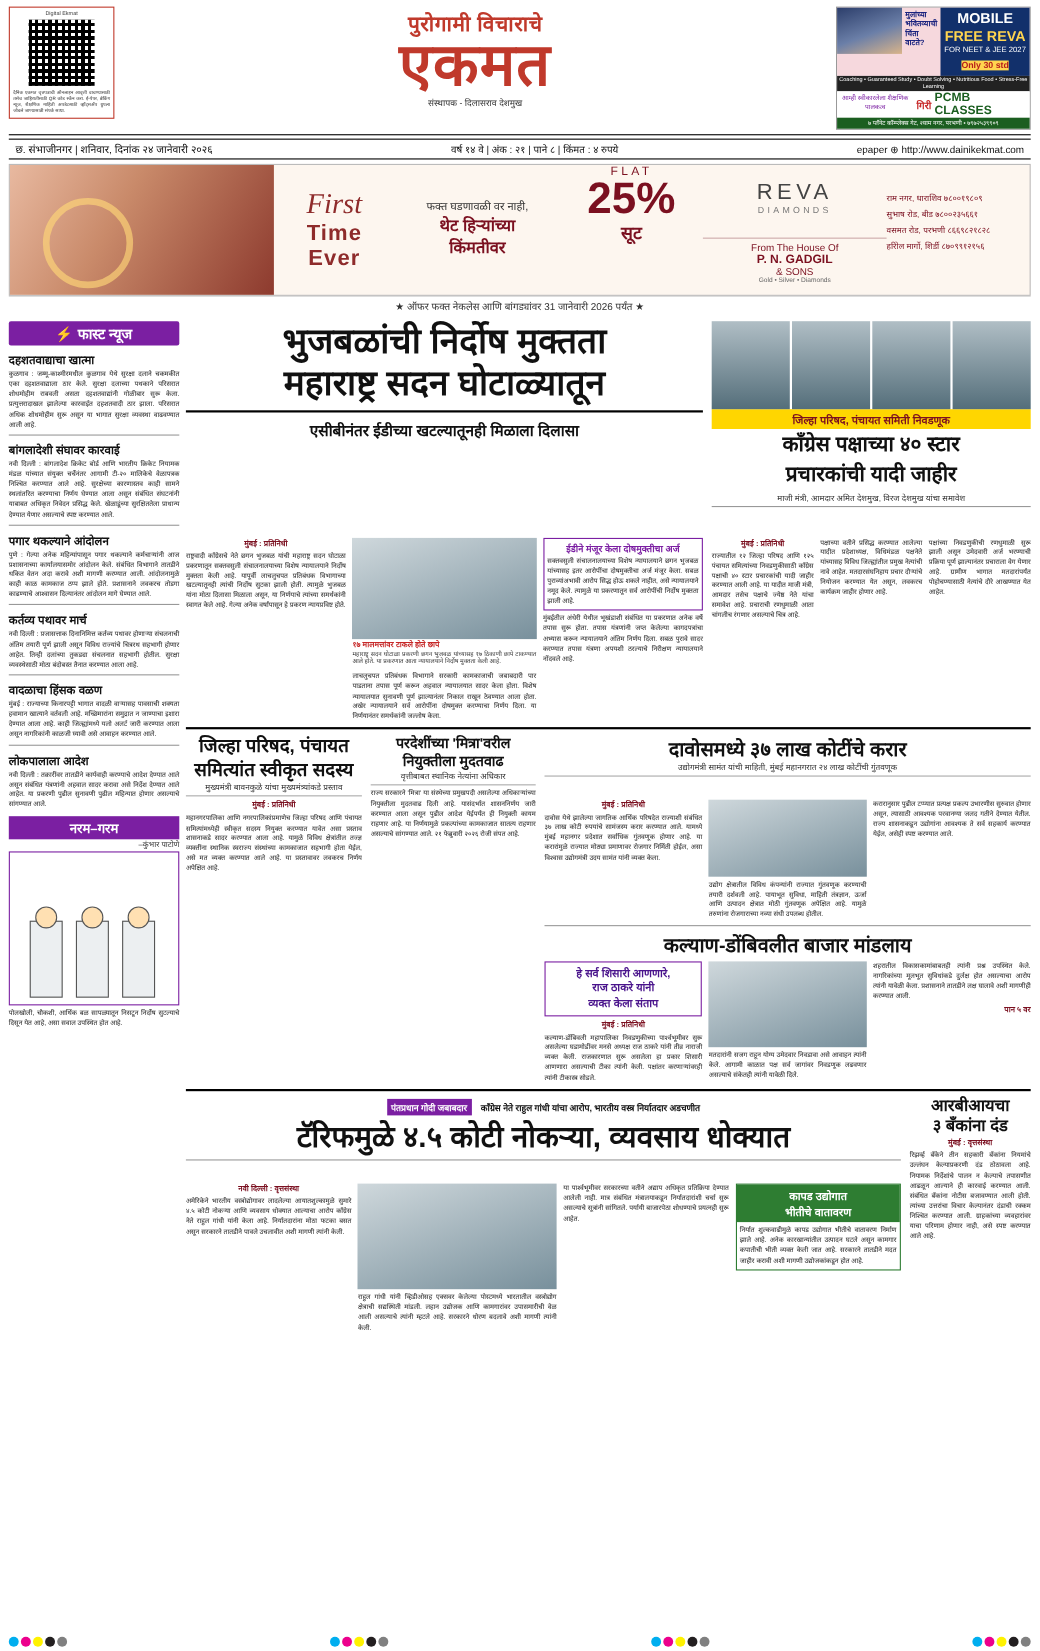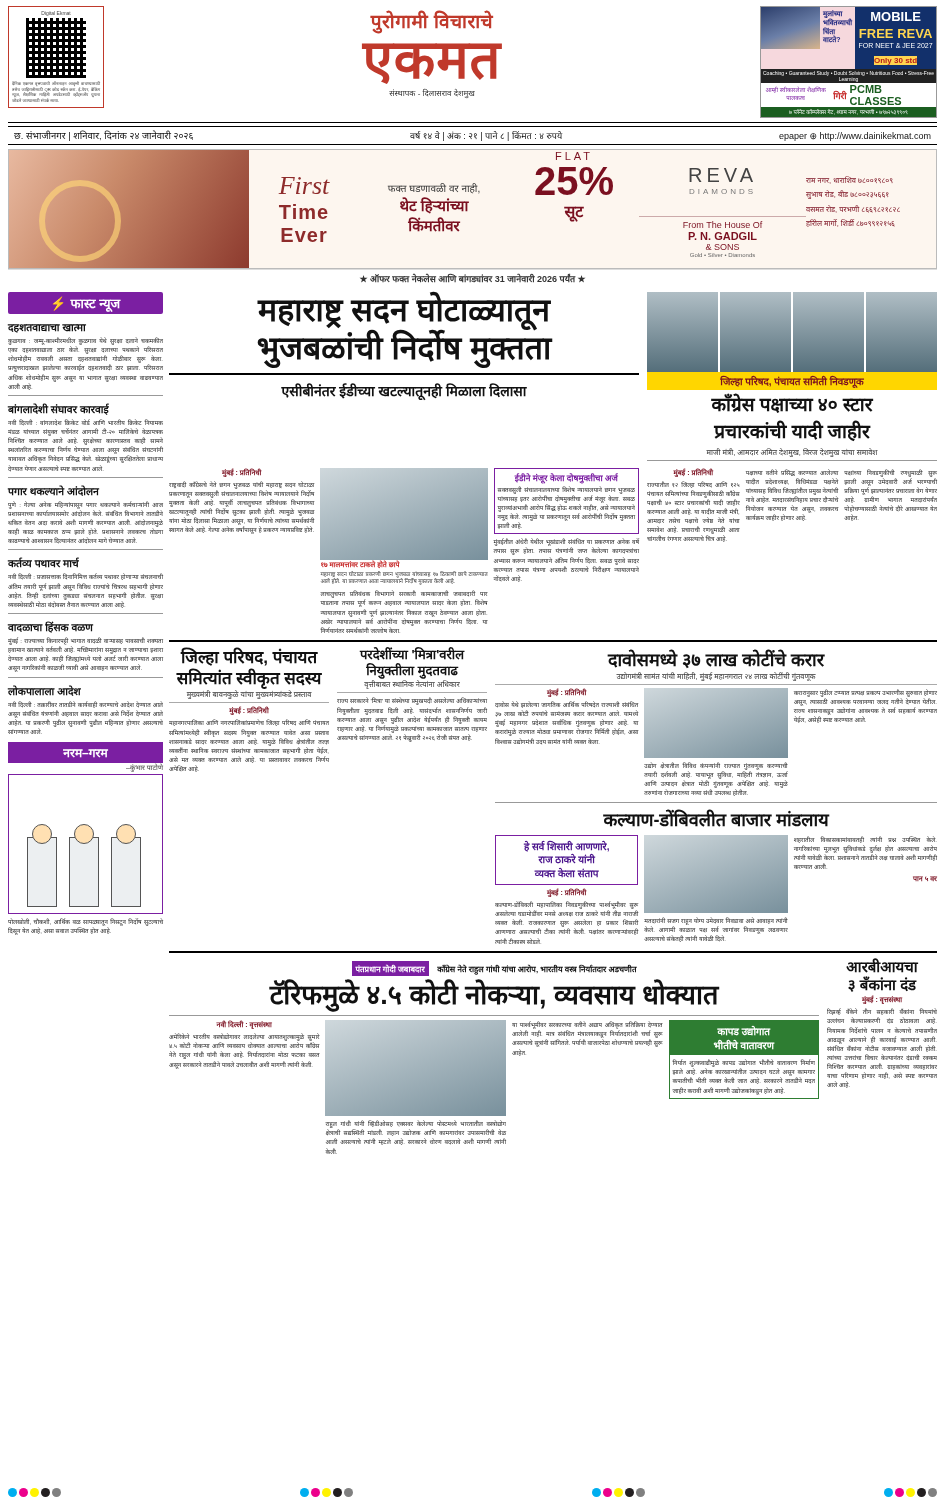--- a/index.html
+++ b/index.html
@@ -61,21 +61,21 @@
   .jewel-mid .small { font-size:10px; color:#333; font-weight:normal;}
   .jewel-flat { width:130px; text-align:center; color:#7b1020; }
   .jewel-flat .flat { font-size:11px; letter-spacing:3px;}
   .jewel-flat .pct { font-size:40px; font-weight:bold; line-height:.95;}
   .jewel-flat .sut { font-size:16px; font-weight:bold;}
   .jewel-brand { flex:1; text-align:center; padding-top:14px;}
   .jewel-brand .reva { font-size:20px; letter-spacing:4px; color:#444;}
   .jewel-brand .dia { font-size:8px; letter-spacing:3px; color:#777;}
   .jewel-brand .pn { margin-top:20px; font-size:9px; color:#7b1020; border-top:1px solid #caa; padding-top:3px;}
   .jewel-contacts { width:130px; font-size:7.5px; line-height:1.9; color:#7b1020; padding-top:24px;}
-  .jewel-note { text-align:center; font-size:9px; color:#333; padding:2px 0; border-top:1px solid #ddd;font-weight:bold;}
+  .jewel-note { text-align:center; font-size:9px; color:#333; padding:2px 0; border-top:1px solid #ddd;}
 
   
   .grid { display:flex; gap:6px; margin-top:5px; }
   .col-left { width:155px; }
   .col-mid { flex:1; }
 
   .fast-head { background:#7b1fa2; color:#fff; font-size:13px; font-weight:bold; text-align:center; padding:2px 0;
     border-radius:2px;}
   .ln-title { font-size:10.5px; font-weight:bold; margin:6px 0 2px; }
   .body-text { font-size:6.1px; line-height:1.5; text-align:justify; color:#222; }
@@ -91,21 +91,21 @@
   .lead-sub { font-size:14px; font-weight:bold; text-align:center; margin-top:6px; color:#111;}
   .rule { border-top:2px solid #000; margin:5px 0;}
   .thin-rule { border-top:1px solid #999; margin:4px 0;}
 
   .portraits { display:flex; gap:2px; }
   .portraits .p { flex:1; height:80px; background:linear-gradient(180deg,#b0bec5,#546e7a); }
   .zp-band { background:#ffd600; color:#7b1020; font-size:10px; font-weight:bold; text-align:center; padding:2px;}
   .rt-head { font-size:19px; font-weight:bold; line-height:1.2; text-align:center; margin-top:4px;}
   .rt-sub { font-size:7.5px; text-align:center; color:#333; margin:3px 0; border-bottom:1px solid #999; padding-bottom:3px;}
 
-  .cols3 { display:flex; gap:6px; }
+  .cols3 { display:flex; gap:6px;margin-top:21px; }
   .cols3 > div { flex:1; }
   .byline { font-size:7px; font-weight:bold; text-align:center; color:#7b1020; margin-bottom:3px;}
   .photo { background:linear-gradient(160deg,#cfd8dc,#78909c); }
   .caption { font-size:5.6px; line-height:1.4; color:#333; text-align:justify; margin-top:2px;}
   .redcap { color:#c62828; font-weight:bold; font-size:7px; }
   .sidebox { border:1px solid #7b1fa2; padding:3px; }
   .sidebox-h { color:#7b1fa2; font-size:8.5px; font-weight:bold; text-align:center; margin-bottom:2px;}
 
   .mid-head { font-size:17px; font-weight:bold; line-height:1.25; text-align:center;}
   .sec-head { font-size:18px; font-weight:bold; text-align:center;}
@@ -256,22 +256,22 @@
         </div>
         <div class="body-text" style="margin-top:3px;">पोलखोली, चौकशी, आर्थिक बळ सापळ्यातून निसटून निर्दोष सुटल्याचे दिसून येत आहे, असा सवाल उपस्थित होत आहे.</div>
       </div>
     </div>
 
     <div class="col-mid">
 
       <div style="display:flex; gap:8px;">
 
         <div style="flex:1;">
+          <div class="lead-head">भुजबळांची निर्दोष मुक्तता</div>
           <div class="lead-head">महाराष्ट्र सदन घोटाळ्यातून</div>
-          <div class="lead-head">भुजबळांची निर्दोष मुक्तता</div>
           <div class="rule"></div>
           <div class="lead-sub">एसीबीनंतर ईडीच्या खटल्यातूनही मिळाला दिलासा</div>
         </div>
 
         <div style="width:290px;">
           <div class="portraits">
             <div class="p"></div>
             <div class="p"></div>
             <div class="p"></div>
             <div class="p"></div>

